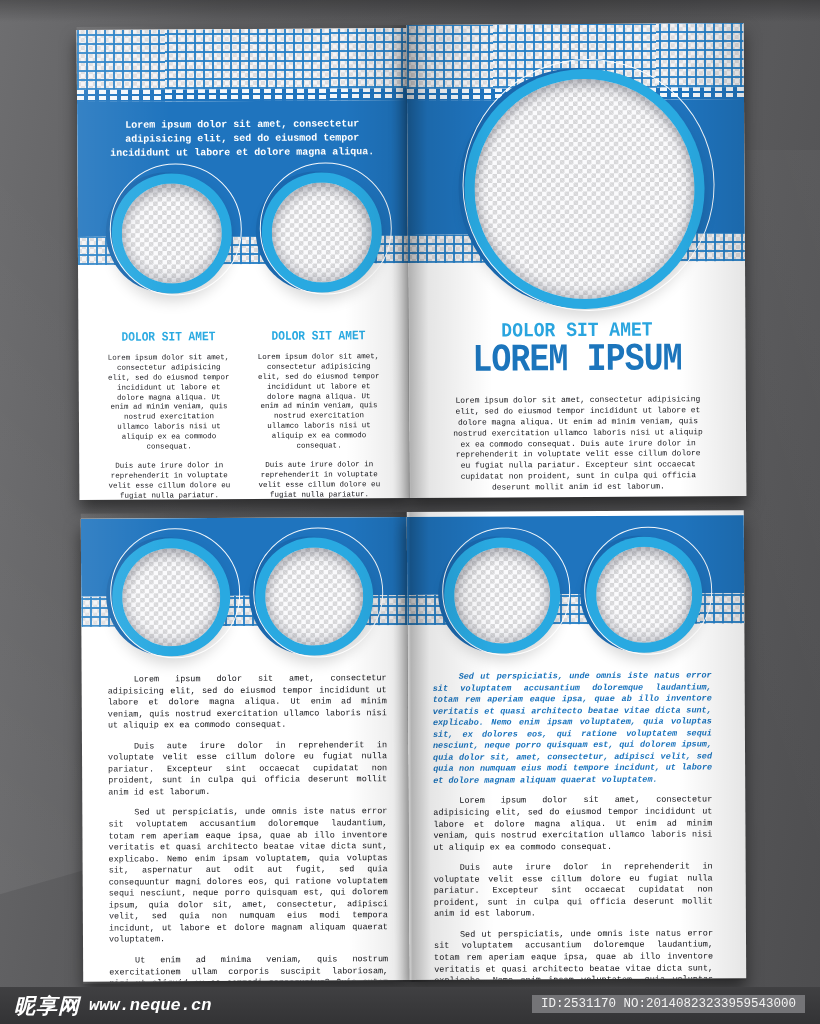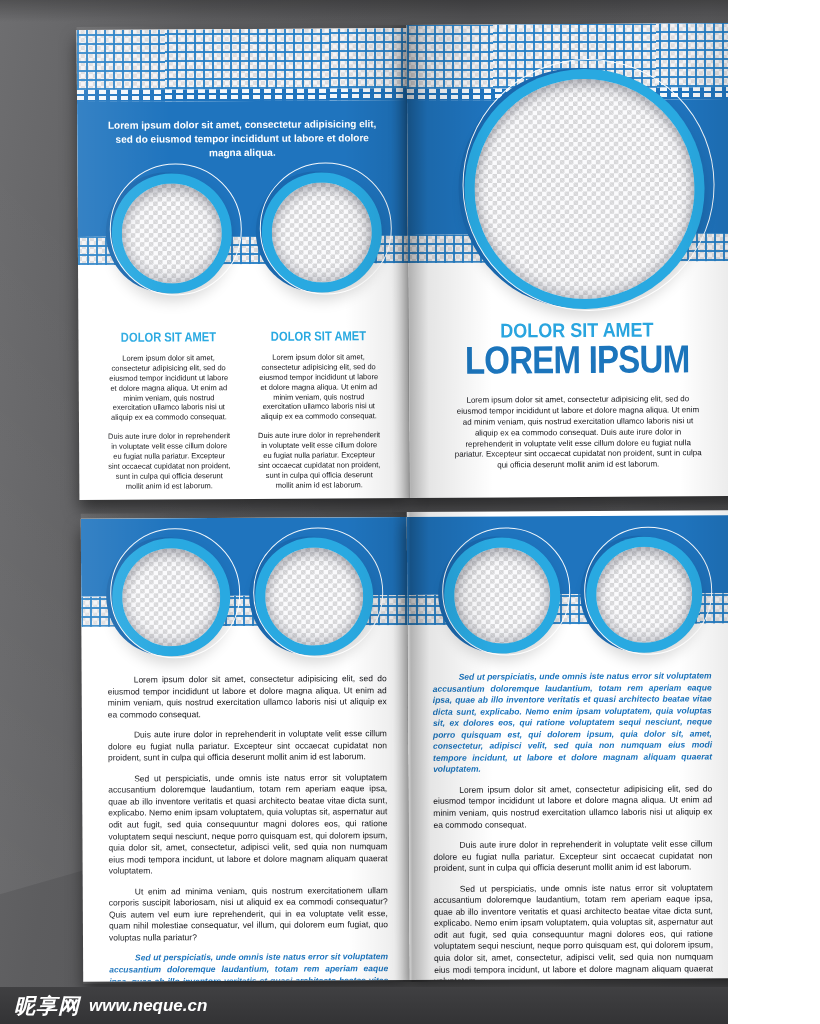--- a/index.html
+++ b/index.html
@@ -1,19 +1,19 @@
 <!DOCTYPE html>
 <html><head>
 <meta charset="utf-8">
 <style>
   html,body { margin:0; padding:0; }
   #stage {
-    position:relative; width:728px; height:1024px; overflow:hidden;
+    position:relative; width:820px; height:1024px; overflow:hidden;
     background:linear-gradient(100deg,#6e6e70 0%,#5d5d5f 22%,#525254 52%,#59595b 78%,#4d4d4f 100%);
-    font-family:Liberation Sans, sans-serif;
+    font-family:Liberation Mono, monospace;
   }
   .streak { position:absolute; pointer-events:none; }
   .s1 { left:-260px; top:-140px; width:760px; height:980px;
         background:linear-gradient(62deg,rgba(255,255,255,0.08),rgba(255,255,255,0) 55%);
         transform:rotate(-16deg); }
   .s2 { right:-180px; top:150px; width:560px; height:980px;
         background:linear-gradient(250deg,rgba(255,255,255,0.05),rgba(255,255,255,0) 50%); }
   .top-shade { position:absolute; left:0; top:0; right:0; height:22px;
         background:linear-gradient(to bottom,rgba(0,0,0,0.26),rgba(0,0,0,0)); }
 
@@ -197,14 +197,15 @@
 
       </div>
     </div>
 
     <div class="overlay fold"></div>
   </div>
 
   <div class="watermark-bar">
     <span class="site-name">昵享网</span>
     <span class="site-url">www.neque.cn</span>
+    <div class="id-box">ID:2531170 NO:20140823233959543000</div>
   </div>
 </div>
 
 </body></html>

